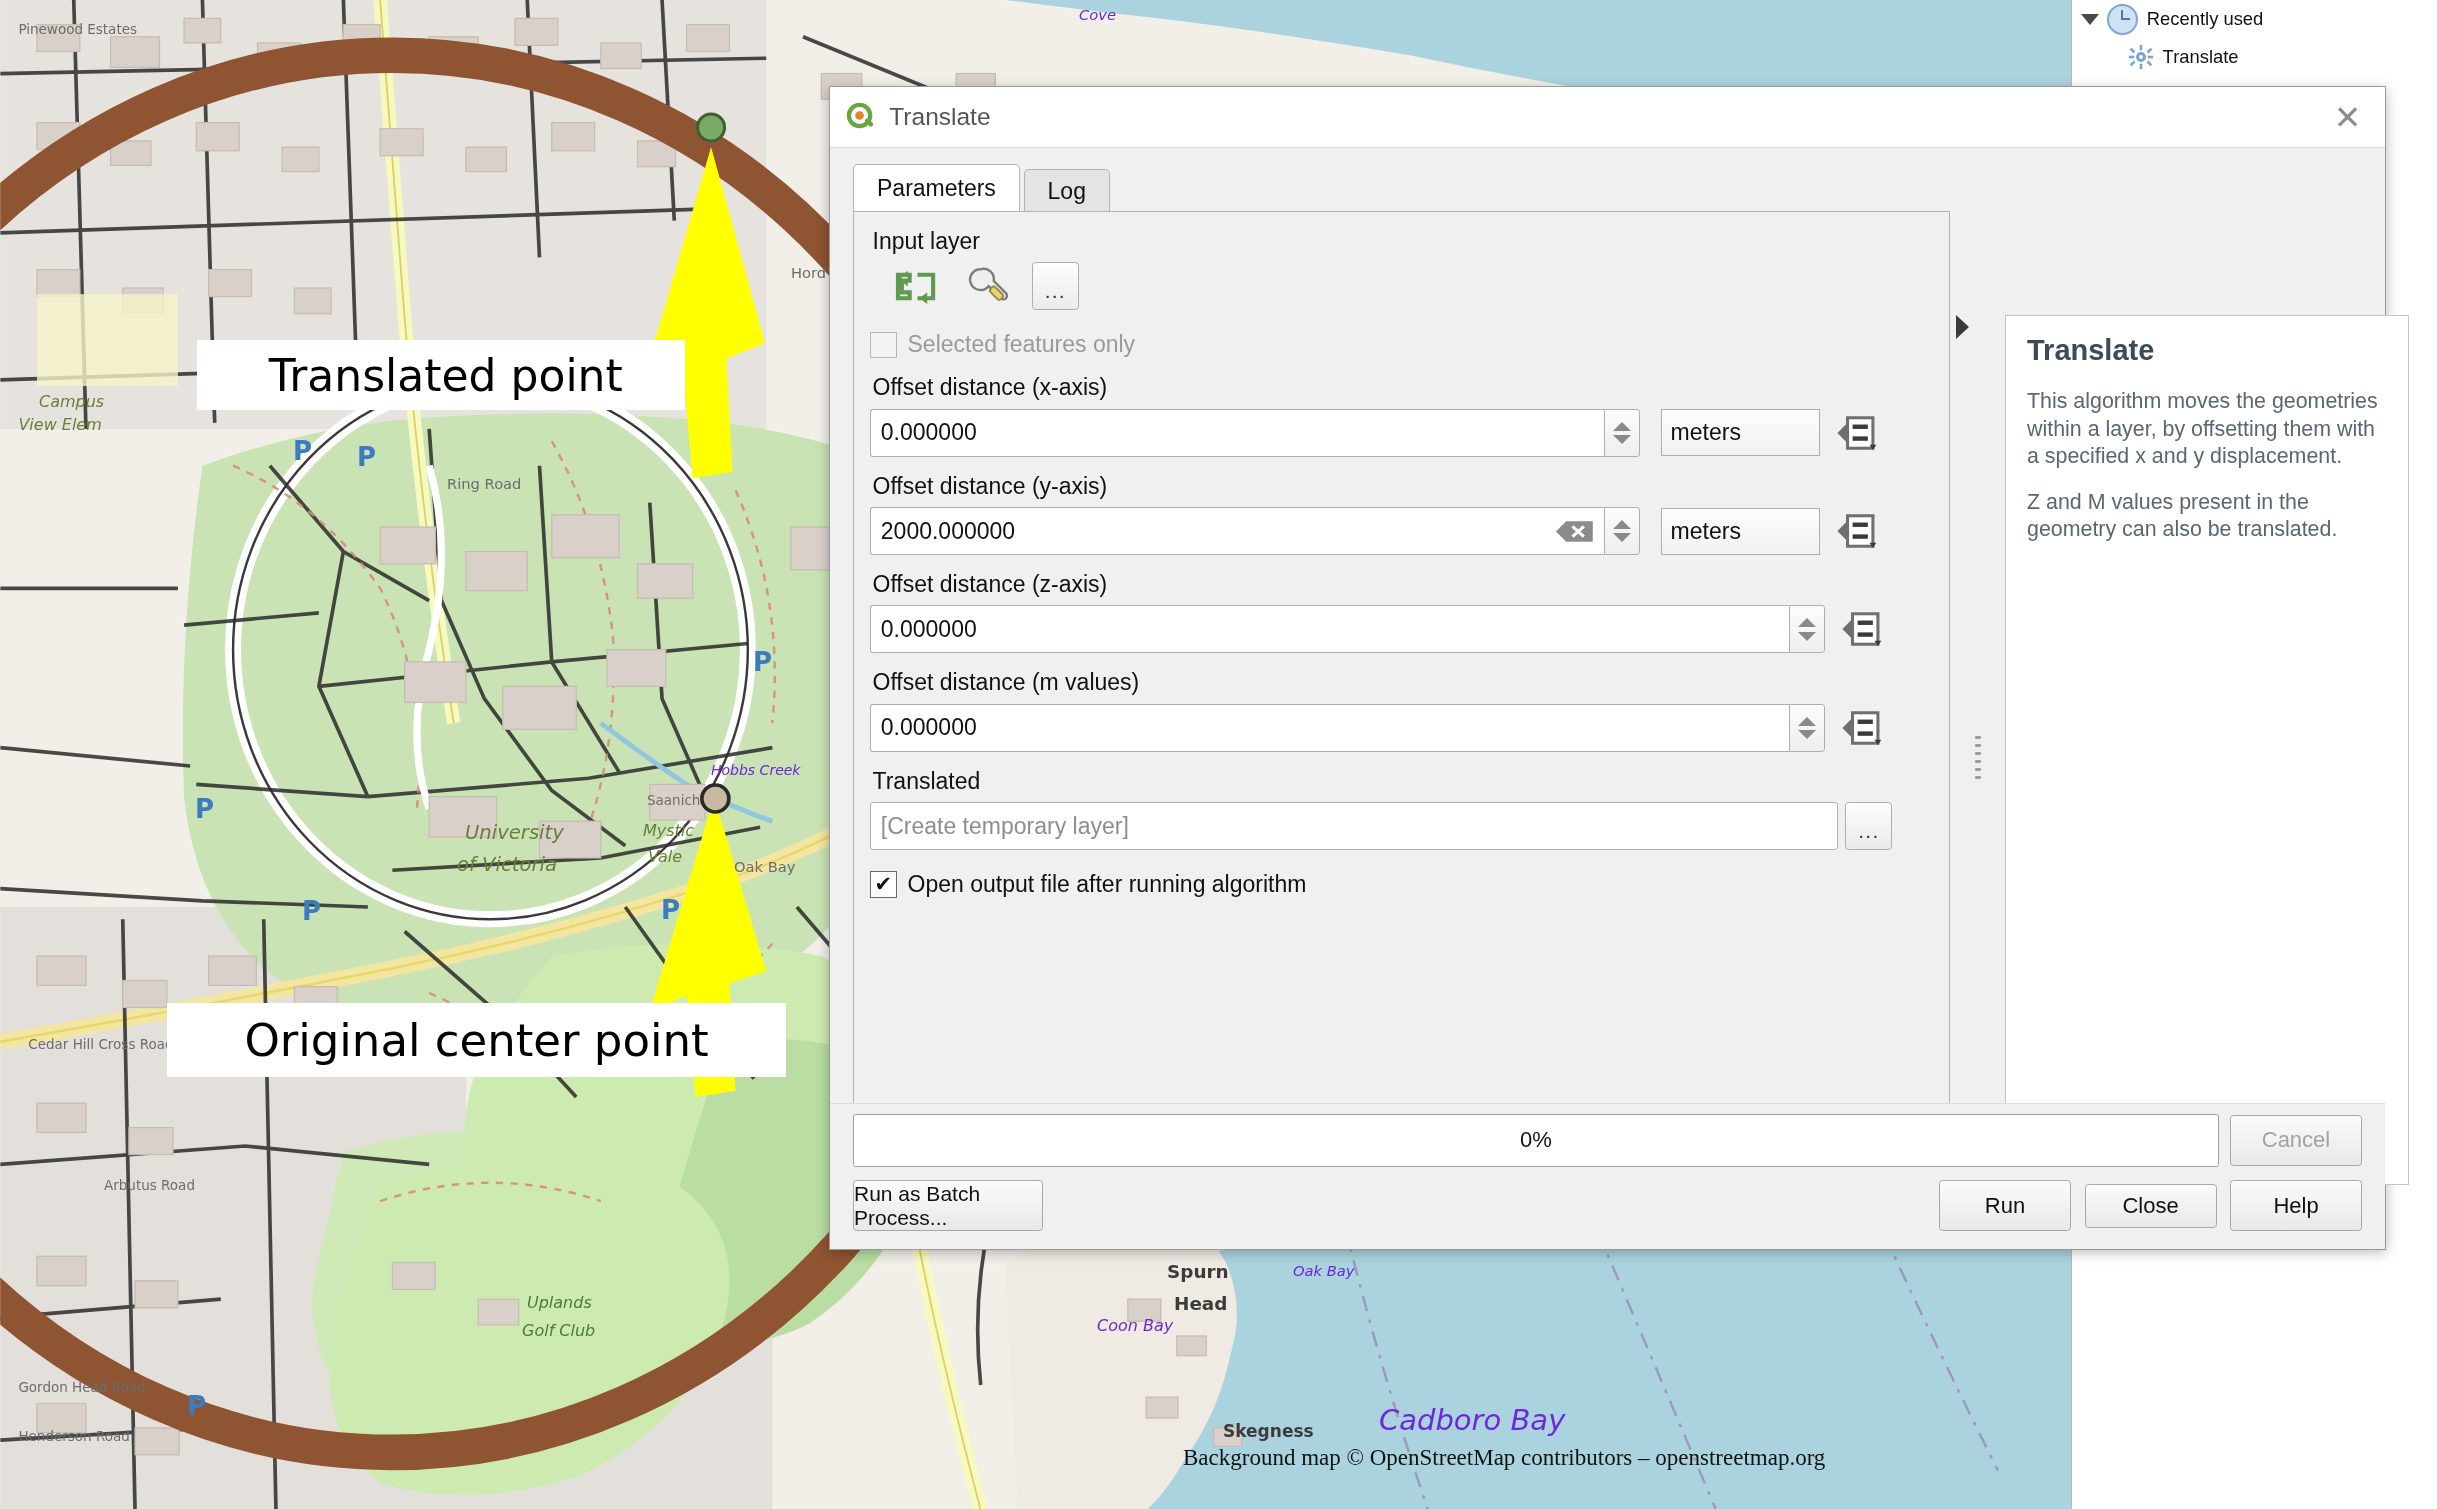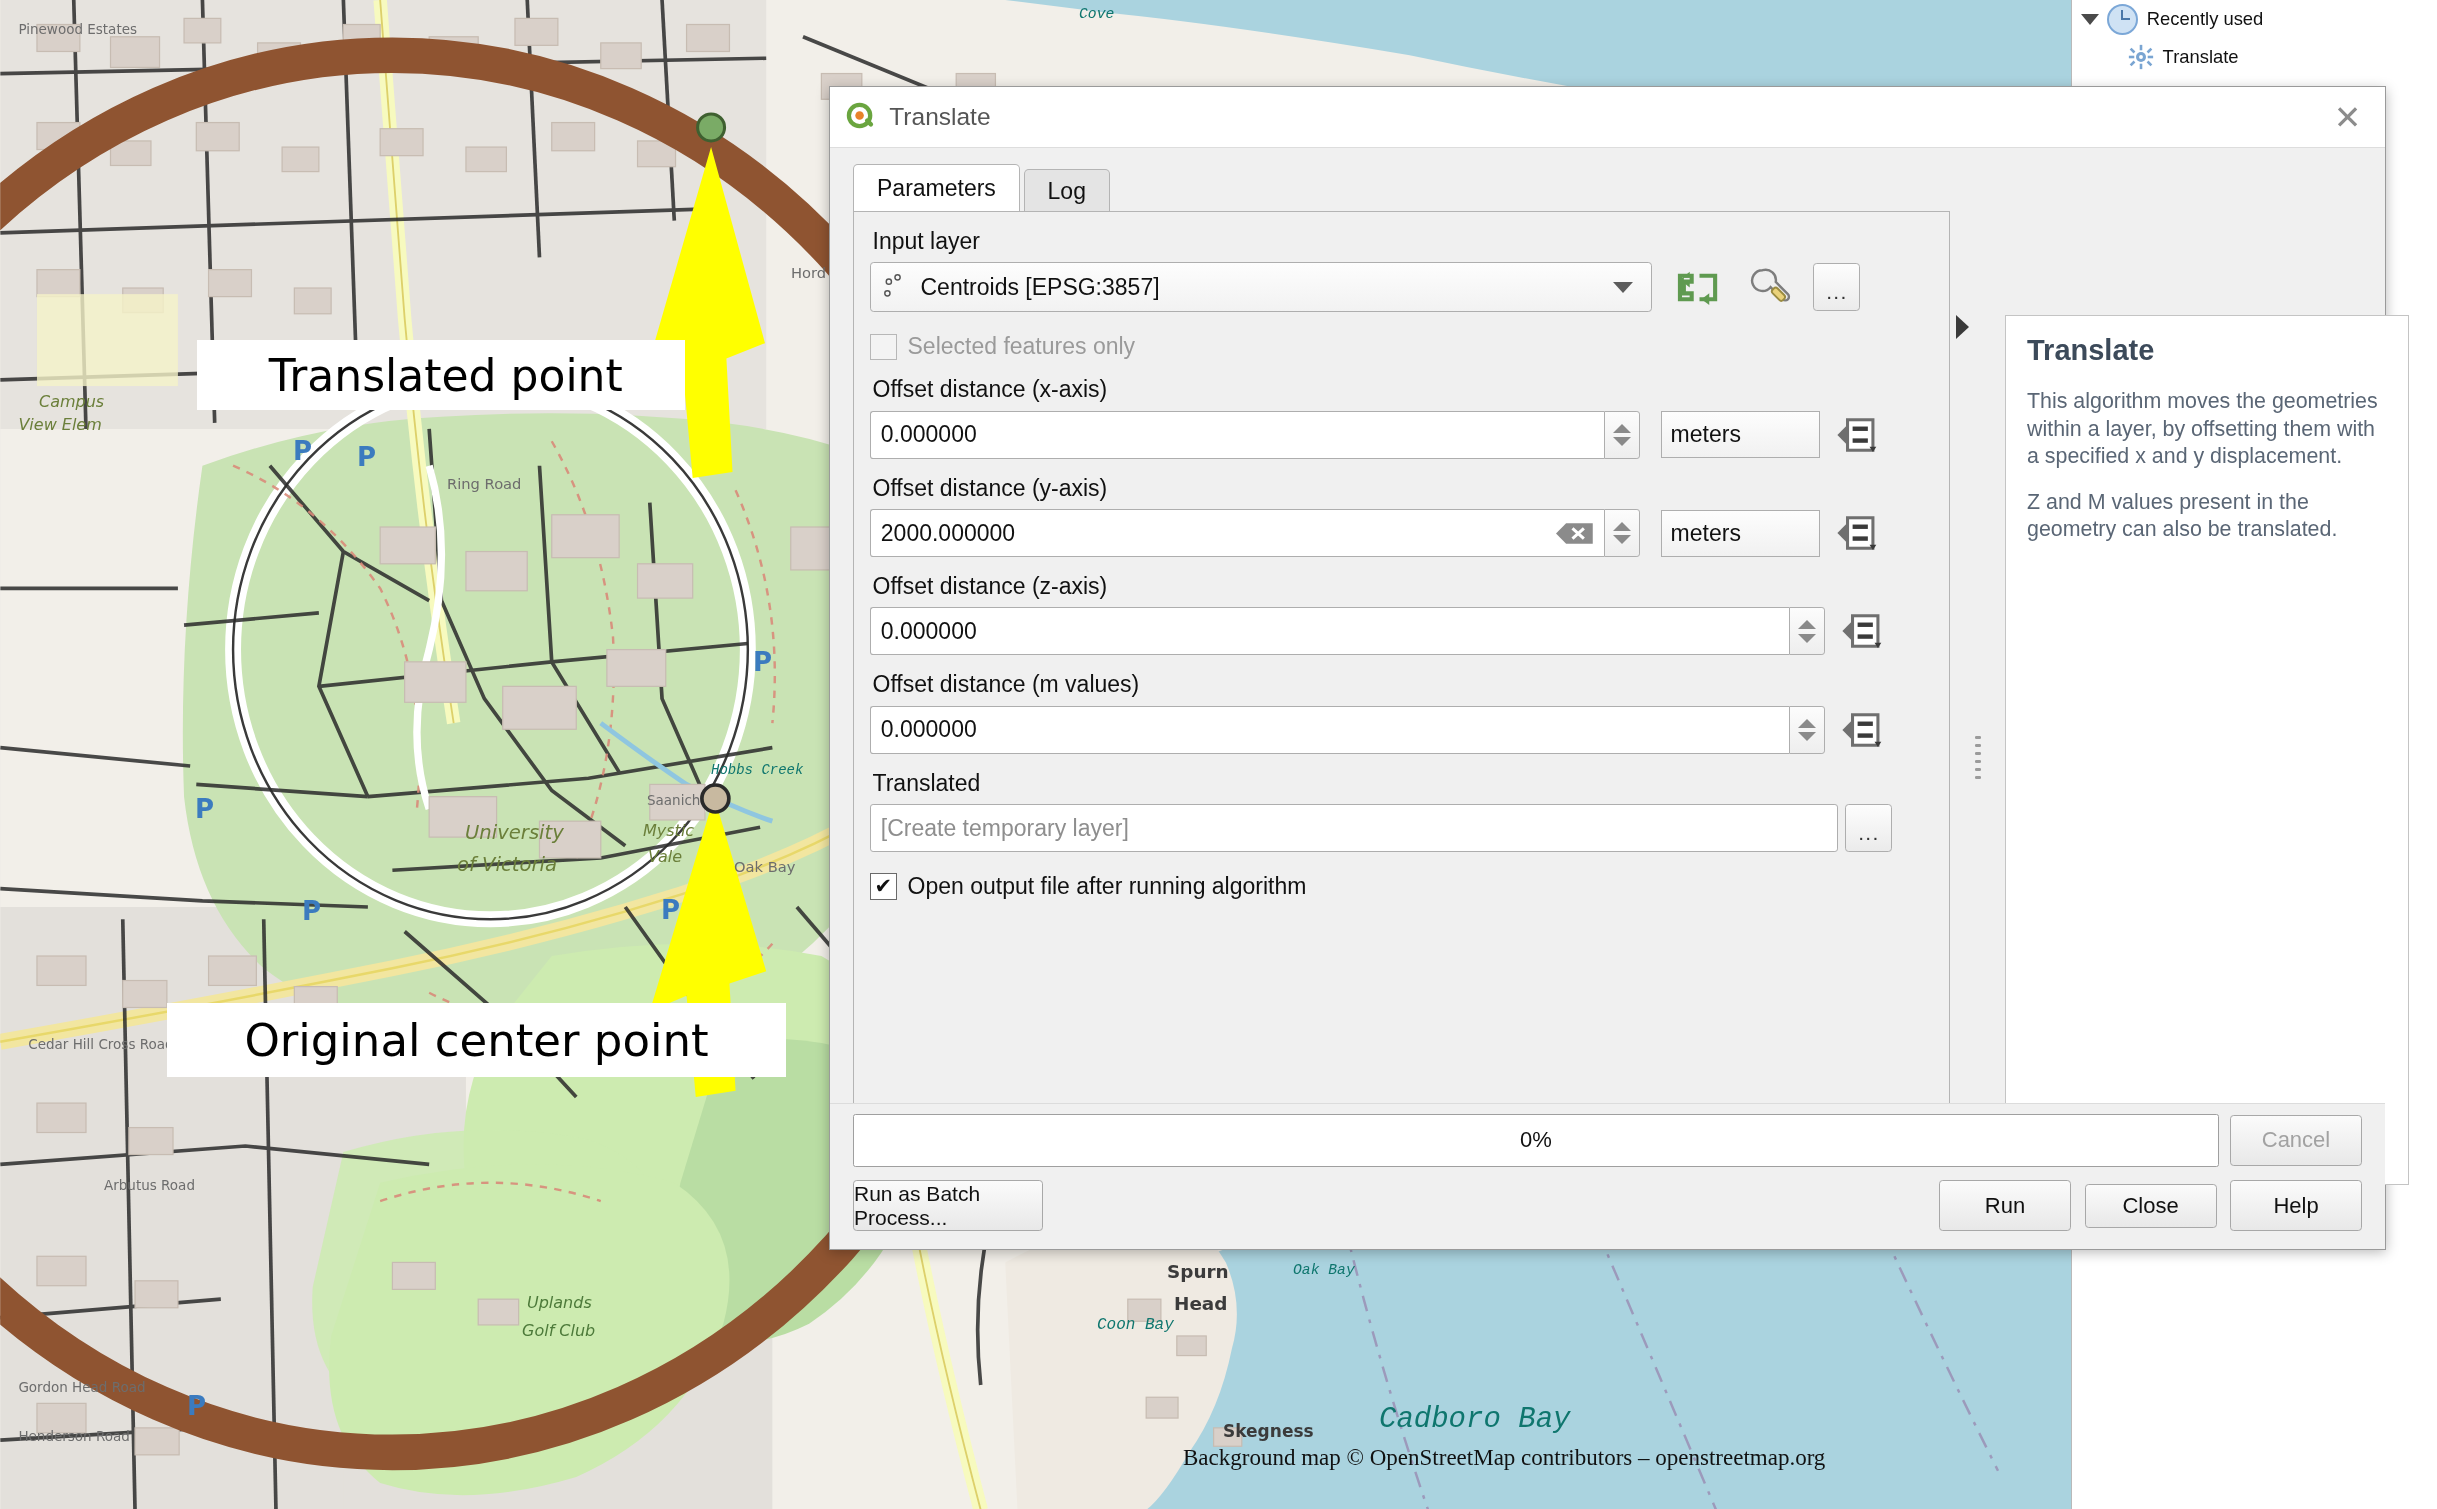--- a/index.html
+++ b/index.html
@@ -15,21 +15,21 @@
   #map-canvas{
     position:absolute;left:0;top:0;width:2084px;height:1510px;
     background:#efece4;overflow:hidden;
   }
   .map-svg{position:absolute;left:0;top:0;}
 
   .map-label{
     position:absolute;font-family:"DejaVu Sans", sans-serif;
     pointer-events:none;white-space:nowrap;
   }
-  .lbl-water{color:#0f766e;font-style:italic;font-family:Liberation Mono, monospace;}
+  .lbl-water{color:#6d28d9;font-style:italic;}
   .lbl-place{color:#3b3b3b;font-weight:bold;}
   .lbl-green{color:#6b7f3a;font-style:italic;}
   .lbl-park{color:#4d7a3a;font-style:italic;}
   .lbl-road{color:#6d6d6d;}
   .lbl-p{color:#3b7bbf;font-weight:bold;}
 
   
   #attribution{
     position:absolute;left:1183px;top:1445px;
     font-family:"Liberation Serif", serif;font-size:23px;color:#111;
@@ -488,29 +488,20 @@
       <div id="tabs">
         <div class="tab active">Parameters</div>
         <div class="tab">Log</div>
         <div id="tabs-underline"></div>
       </div>
 
       <div id="params-area">
 
         <div class="field-label">Input layer</div>
         <div class="input-row">
-          <div class="combo" style="width:760px;">
-            <svg class="layer-ico" viewBox="0 0 24 20">
-              <circle cx="5" cy="6" r="1.8" fill="none" stroke="#555" stroke-width="1"></circle>
-              <circle cx="11" cy="3" r="1.8" fill="none" stroke="#555" stroke-width="1"></circle>
-              <circle cx="4" cy="14" r="1.8" fill="none" stroke="#555" stroke-width="1"></circle>
-            </svg>
-            <span class="combo-text">Centroids [EPSG:3857]</span>
-            <span class="arrow"></span>
-          </div>
           <svg style="width:53px;height:43px;margin-left:21px;" viewBox="0 0 26 22">
             <path d="M5 6 h3 v-3 l-5 4 5 4 v-3 H5 z" fill="#5f9a50"></path>
             <path d="M3 5 h6 v3 H5 v6 h4 v3 H3 z" fill="none" stroke="#5f9a50" stroke-width="2.1"></path>
             <path d="M13 5 h8 v12 h-8" fill="none" stroke="#5f9a50" stroke-width="2.1"></path>
             <path d="M18 14 l-4 3 4 3 z" fill="#5f9a50"></path>
           </svg>
           <svg style="width:51px;height:45px;margin-left:18.4px;" viewBox="0 0 26 26">
             <path d="M9 3 a6 6 0 1 0 4.6 9.8 l7 7 a2 2 0 0 0 3-3 l-7-7 A6 6 0 0 0 9 3 z" fill="#efefef" stroke="#7d7d7d" stroke-width="1.4"></path>
             <rect x="14.5" y="14.5" width="8.5" height="4" rx="1.6" fill="#ead27a" stroke="#9a8b40" stroke-width="1.1" transform="rotate(45 18 16)"></rect>
           </svg>

